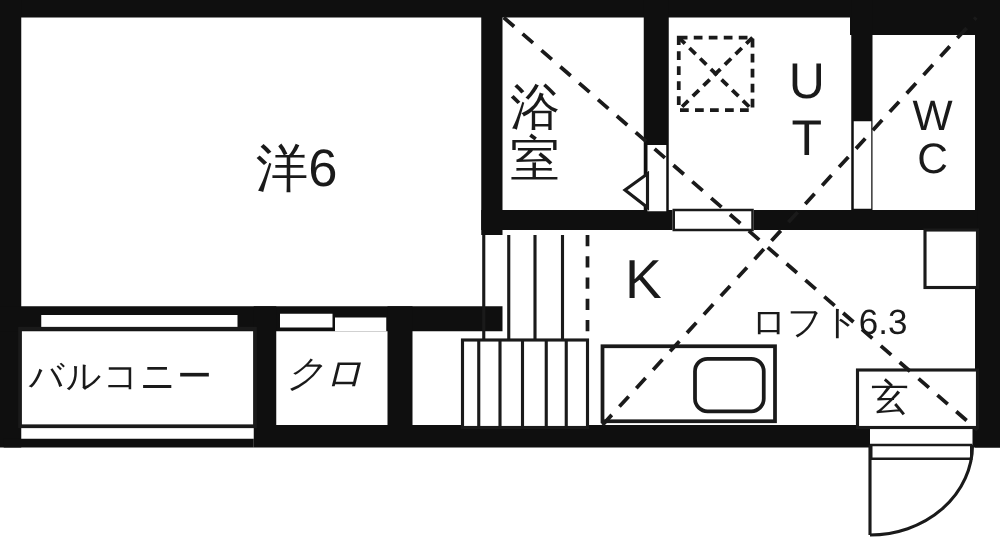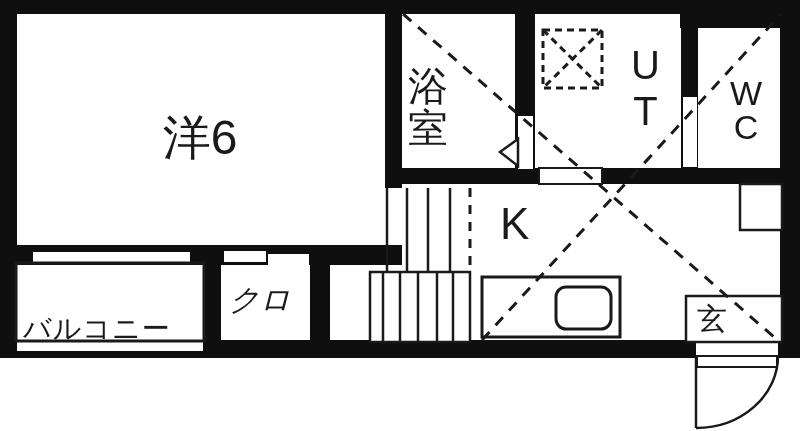--- a/index.html
+++ b/index.html
@@ -8,27 +8,27 @@
     font-family:"Liberation Sans","DejaVu Sans",sans-serif;color:#1a1a1a;
   }
   .wall{position:absolute;background:#0f0f0f;}
   .gap{position:absolute;background:#ffffff;}
   .gap.outlined{border:2px solid #1a1a1a;box-sizing:border-box;}
   svg#lines{position:absolute;left:0;top:0;z-index:30;}
   .room-label{
     position:absolute;z-index:40;color:#1a1a1a;line-height:1.08;
     white-space:pre-line;letter-spacing:0px;
   }
-  .lbl-yo6{left:130px;top:112px;width:140px;font-size:48px;text-align:center;}
+  .lbl-yo6{left:130px;top:112px;width:140px;font-size:42px;text-align:right;}
   .lbl-bath{left:408px;top:66px;font-size:40px;line-height:1.04;}
   .lbl-ut{left:623px;top:42px;font-size:40px;line-height:1.15;text-align:center;width:45px;}
   .lbl-wc{left:725px;top:76px;font-size:34px;line-height:1.0;text-align:center;width:42px;}
   .lbl-k{left:500px;top:200px;font-size:44px;}
   .lbl-loft{left:601px;top:243px;font-size:28px;}
-  .lbl-balcony{left:23px;top:286px;font-size:28px;letter-spacing:1px;margin-top:28px;}
+  .lbl-balcony{left:23px;top:286px;font-size:28px;letter-spacing:1px;}
   .lbl-kuro{left:229px;top:284px;font-size:30px;font-style:italic;}
   .lbl-gen{left:697px;top:303px;font-size:30px;}
 </style>
 </head>
 <body>
 
 <div id="plan">
 
   <div class="wall" style="left:0;top:0;width:785px;height:14px;z-index:10"></div>
   <div class="wall" style="left:680px;top:0;width:120px;height:28px;z-index:10"></div>
@@ -102,17 +102,18 @@
   </svg>
 
   <div class="room-label lbl-yo6">洋6</div>
   <div class="room-label lbl-bath">浴
 室</div>
   <div class="room-label lbl-ut">U
 T</div>
   <div class="room-label lbl-wc">W
 C</div>
   <div class="room-label lbl-k">K</div>
+  <div class="room-label lbl-loft">ロフト6.3</div>
   <div class="room-label lbl-balcony">バルコニー</div>
   <div class="room-label lbl-kuro">クロ</div>
   <div class="room-label lbl-gen">玄</div>
 
 </div>
 
 </body></html>

